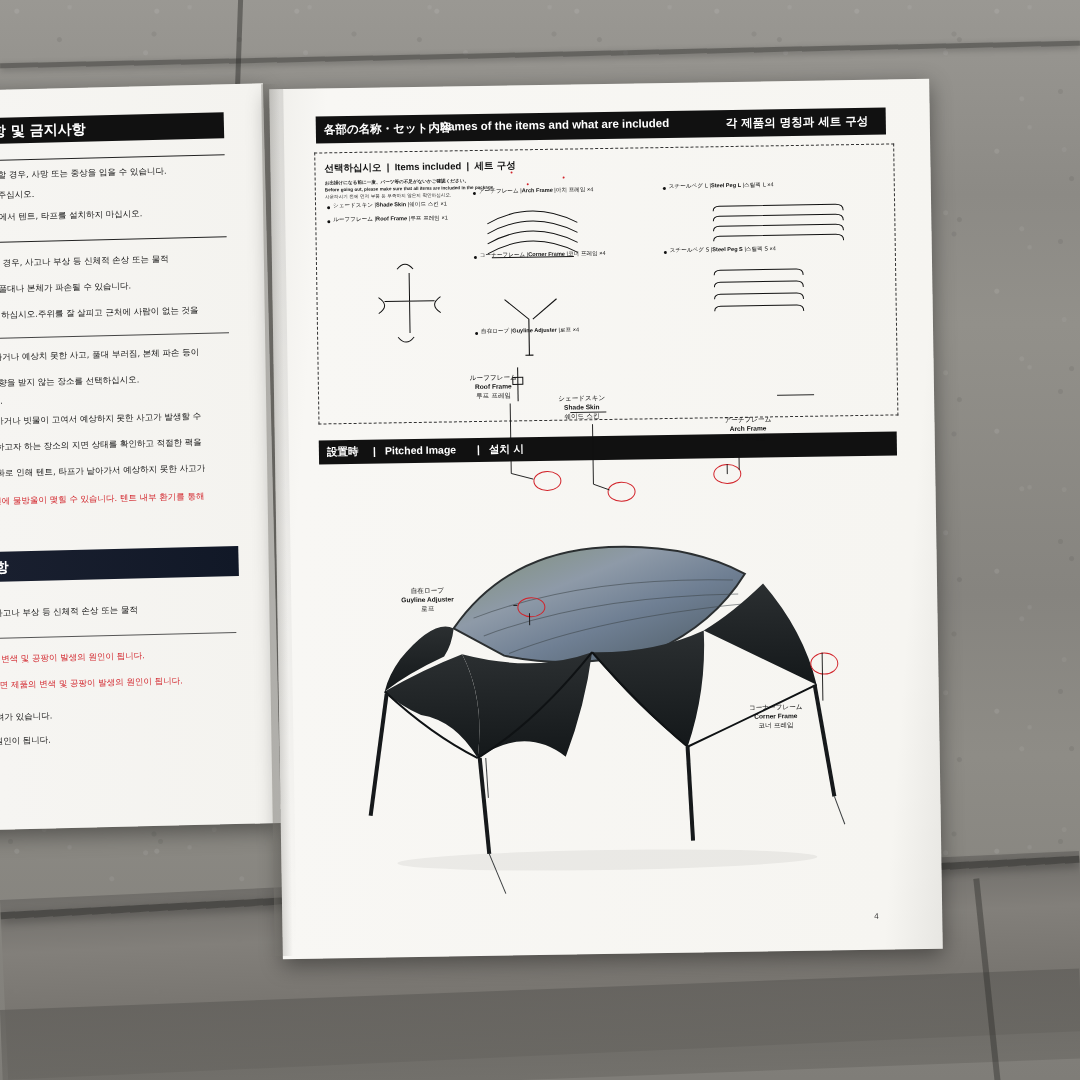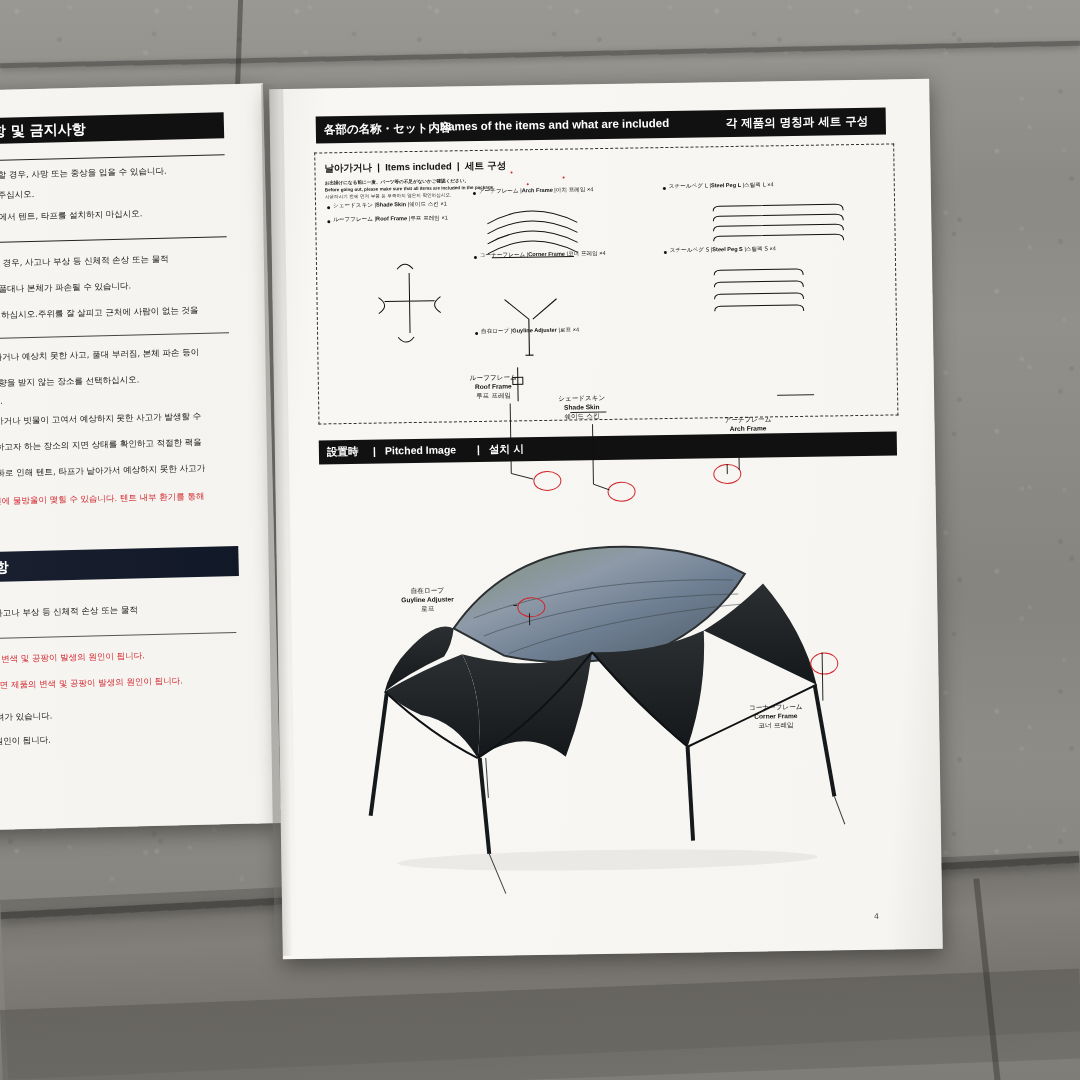--- a/index.html
+++ b/index.html
@@ -170,21 +170,21 @@
 
     <div id="r-head">
       <span class="t t1 ko">各部の名称・セット内容</span>
       <span class="t t2">Names of the items and what are included</span>
       <span class="t t3 ko">각 제품의 명칭과 세트 구성</span>
     </div>
 
     <div class="dashbox" id="items-box"></div>
 
     <div id="items-title">
-      <span class="ko">날아가거나</span>
+      <span class="ko">선택하십시오</span>
       <span>&nbsp;|&nbsp;</span>
       <span>Items included</span>
       <span>&nbsp;|&nbsp;</span>
       <span class="ko">세트 구성</span>
     </div>
 
     <div id="items-note">
       <div class="ko jp">お出掛けになる前に一度、パーツ等の不足がないかご確認ください。</div>
       <div class="jp">Before going out, please make sure that all items are included in the package.</div>
       <div class="ko">사용하시기 전에 먼저 부품 등 부족하지 않은지 확인하십시오.</div>

